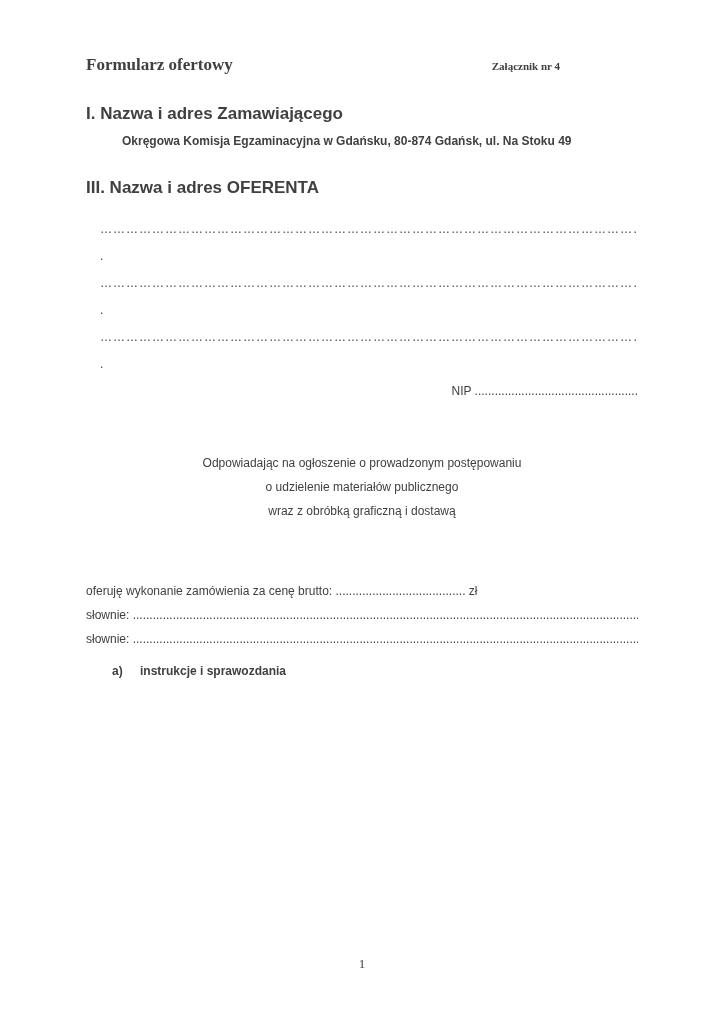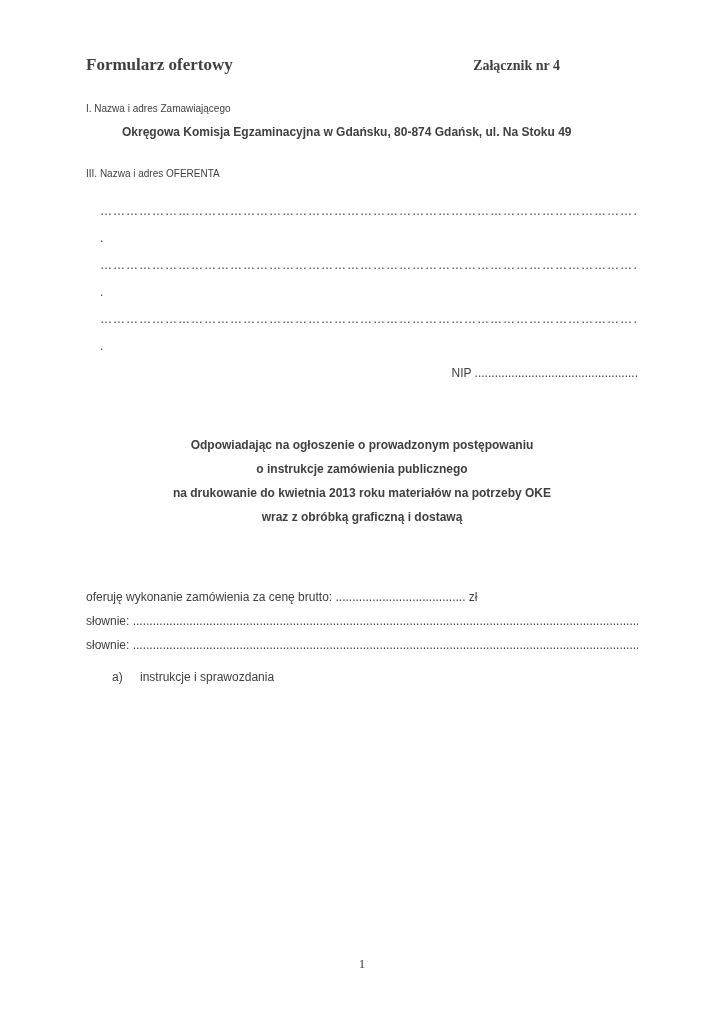--- a/index.html
+++ b/index.html
@@ -28,27 +28,27 @@
     align-items: baseline;
     font-family: "Liberation Serif", serif;
     font-weight: bold;
     margin-bottom: 28px;
   }
   .doc-title {
     font-size: 17px;
     margin: 0;
   }
   .doc-attachment {
-    font-size: 14px;
+    font-size: 11px;
     margin-right: 78px;
     font-family: Liberation Serif, serif;
   }
   .heading {
-    font-weight: normal;
-    font-size: 10px;
+    font-weight: bold;
+    font-size: 17px;
     margin-top: 28px;
     margin-bottom: 9px;
   }
   .heading.first { margin-top: 0; }
   .indent-1 { margin-left: 36px; }
   .bold { font-weight: bold; }
   .section-body {
     line-height: 28px;
     text-align: justify;
   }
@@ -65,42 +65,42 @@
   .dot-line {
     line-height: 27px;
   }
   .nip-line {
     line-height: 27px;
     text-align: right;
   }
   .statement {
     margin-top: 46px;
     text-align: center;
-    font-weight: bold;
+    font-weight: normal;
     line-height: 24px;
   }
   .offer-block {
     margin-top: 56px;
     line-height: 24px;
   }
   .offer-line {
     white-space: nowrap;
     overflow: hidden;
   }
   .list-block {
     margin-top: 8px;
   }
   .list-item-1 {
     margin-left: 18px;
     line-height: 24px;
   }
   .sub-item-head {
     margin-left: 26px;
     margin-top: 9px;
-    font-weight: normal;
+    font-weight: bold;
     line-height: 22px;
   }
   .sub-item-head .sub-label {
     display: inline-block;
     width: 28px;
   }
   .sub-item-body {
     margin-left: 36px;
     margin-top: 2px;
     text-align: justify;
@@ -144,22 +144,21 @@
         <div class="dots-line">………………………………………………………………………………………………………………………………………………………………………………</div>
         <div class="dot-line">.</div>
         <div class="dots-line">………………………………………………………………………………………………………………………………………………………………………………</div>
         <div class="dot-line">.</div>
         <div class="nip-line">NIP .................................................</div>
       </div>
     </div>
 
     <div class="statement">
       <div>Odpowiadając na ogłoszenie o prowadzonym postępowaniu</div>
-      <div>o instrukcje zamówienia publicznego</div>
-      <div>na drukowanie do kwietnia 2013 roku materiałów na potrzeby OKE</div>
+      <div>o udzielenie materiałów publicznego</div>
       <div>wraz z obróbką graficzną i dostawą</div>
     </div>
 
     <div class="offer-block">
       <div class="offer-line">oferuję wykonanie zamówienia za cenę brutto: ....................................... zł</div>
       <div class="offer-line">słownie: ................................................................................................................................................................</div>
       <div class="offer-line">słownie: ................................................................................................................................................................</div>
     </div>
 
     <div class="list-block">

